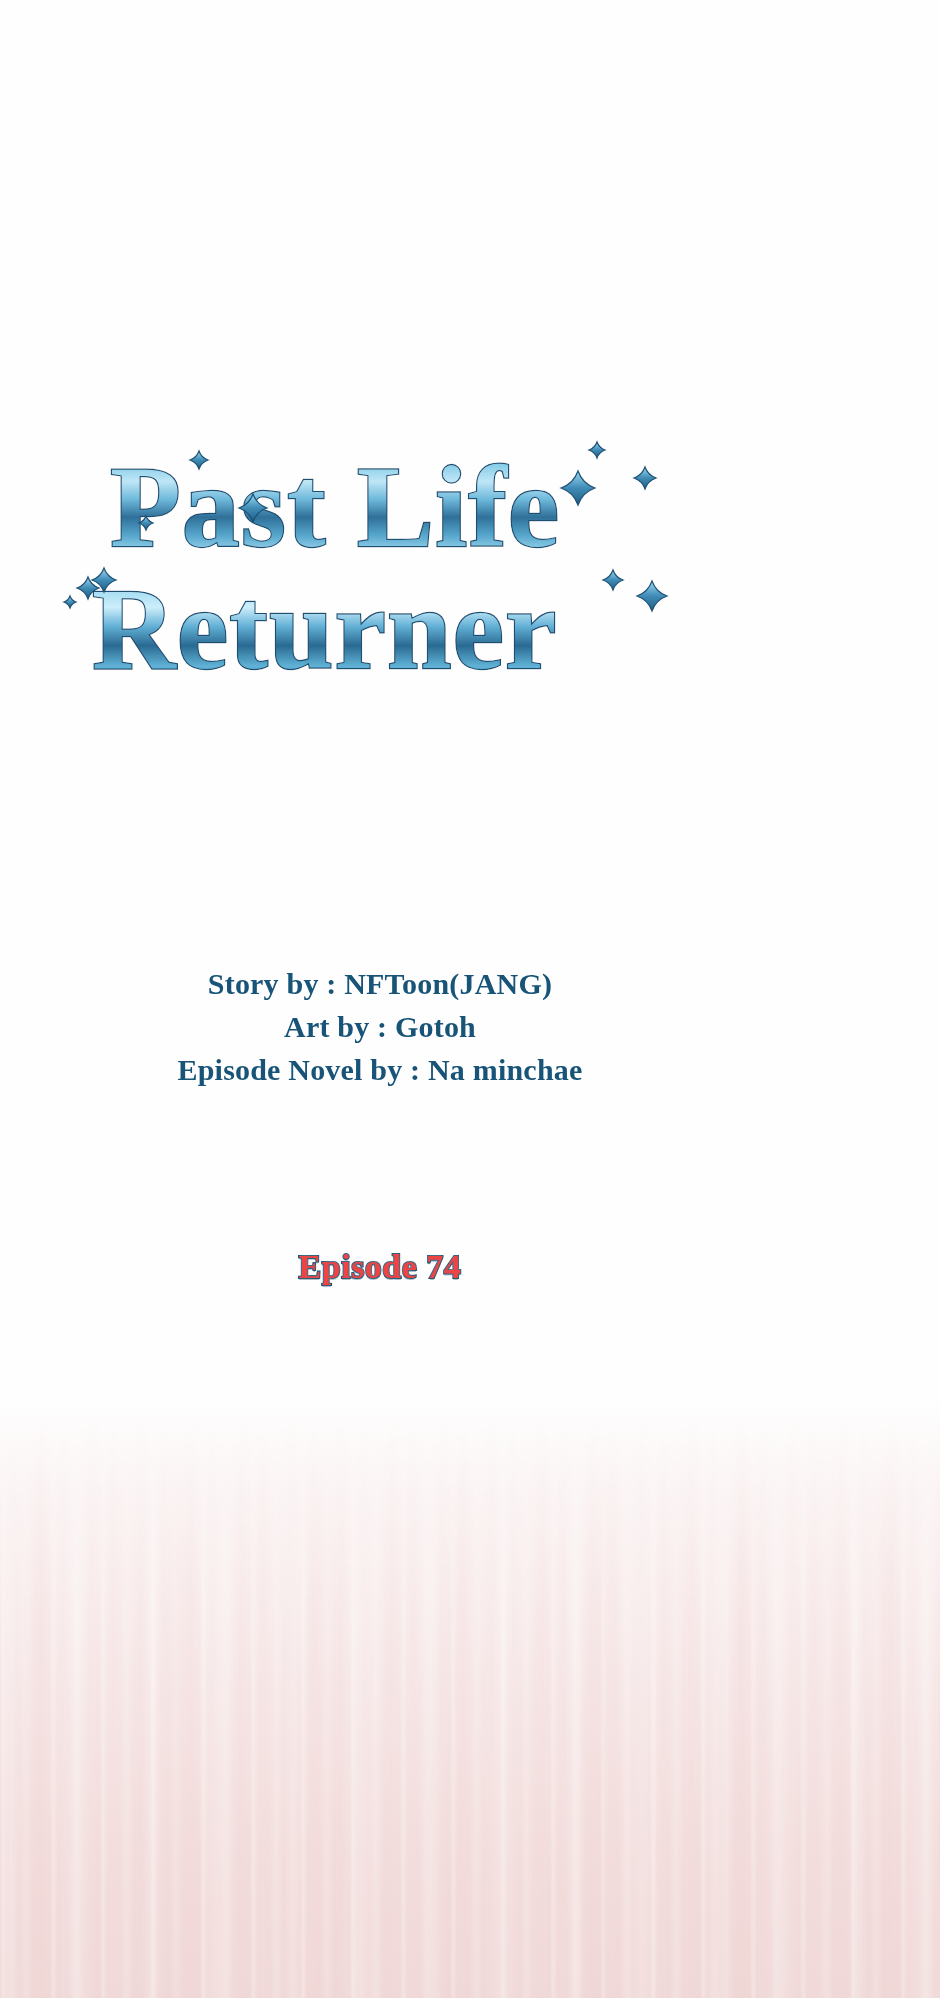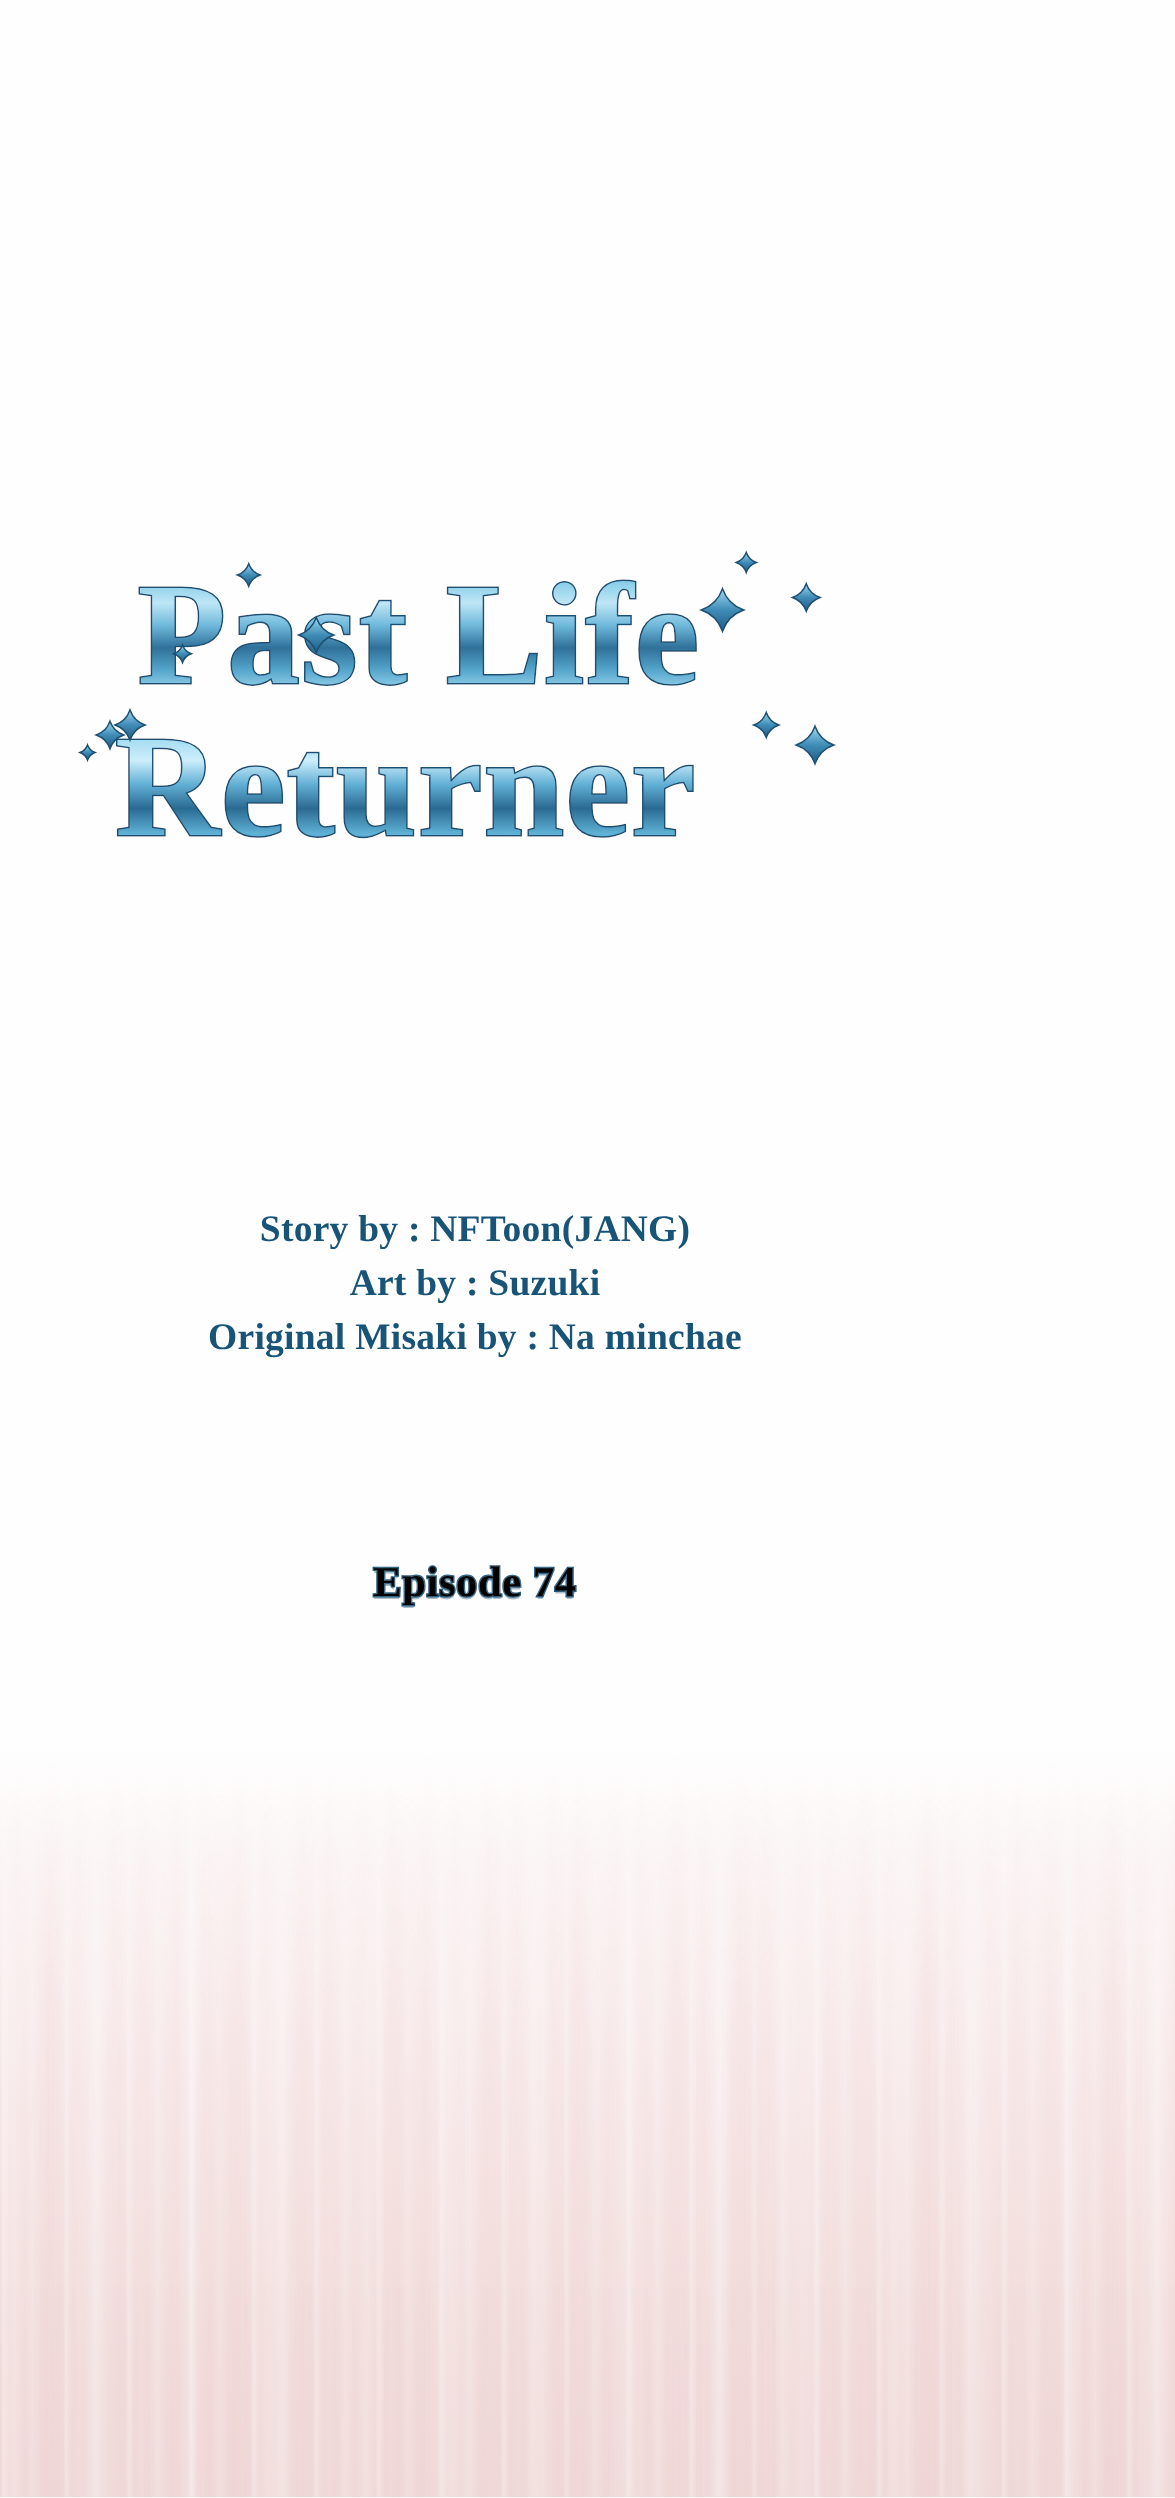--- a/index.html
+++ b/index.html
@@ -132,21 +132,21 @@
     top: 1248px;
     width: 760px;
     text-align: center;
   }
   .episode-label {
     display: inline-block;
     font-family: "Liberation Serif", "DejaVu Serif", serif;
     font-weight: bold;
     font-size: 34px;
     letter-spacing: 0.5px;
-    color: #000000;
+    color: #ef4444;
     -webkit-text-stroke: 2.2px #144a6b;
     paint-order: stroke fill;
     text-shadow:
        0 2px 0 rgba(20,74,107,0.35),
        0 0 4px rgba(255,255,255,0.5);
   }
 </style>
 </head>
 <body>
 
@@ -258,21 +258,21 @@
                Q 655.9 172.1 667 176
                Q 655.9 179.9 652 191
                Q 648.1 179.9 637 176
                Q 648.1 172.1 652 161 Z" fill="url(#sparkGrad)" stroke="#1d4f72" stroke-width="1.2"></path>
         </g>
     </svg>
   </div>
 
   <div class="credits">
     <div class="credit-line">Story by : NFToon(JANG)</div>
-    <div class="credit-line">Art by : Suzuki</div>
-    <div class="credit-line">Original Misaki by : Na minchae</div>
+    <div class="credit-line">Art by : Gotoh</div>
+    <div class="credit-line">Episode Novel by : Na minchae</div>
   </div>
 
   <div class="episode-wrap">
     <span class="episode-label">Episode 74</span>
   </div>
 
 </div>
 
 </body></html>

